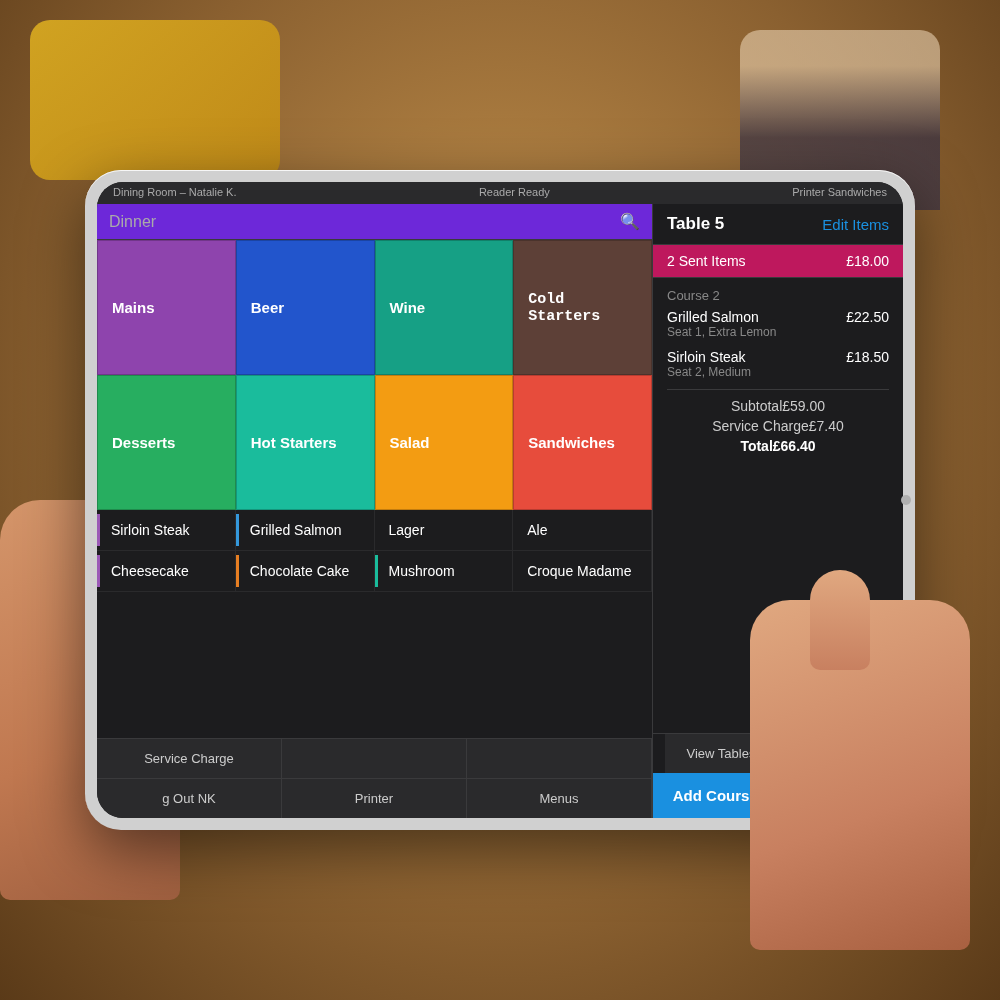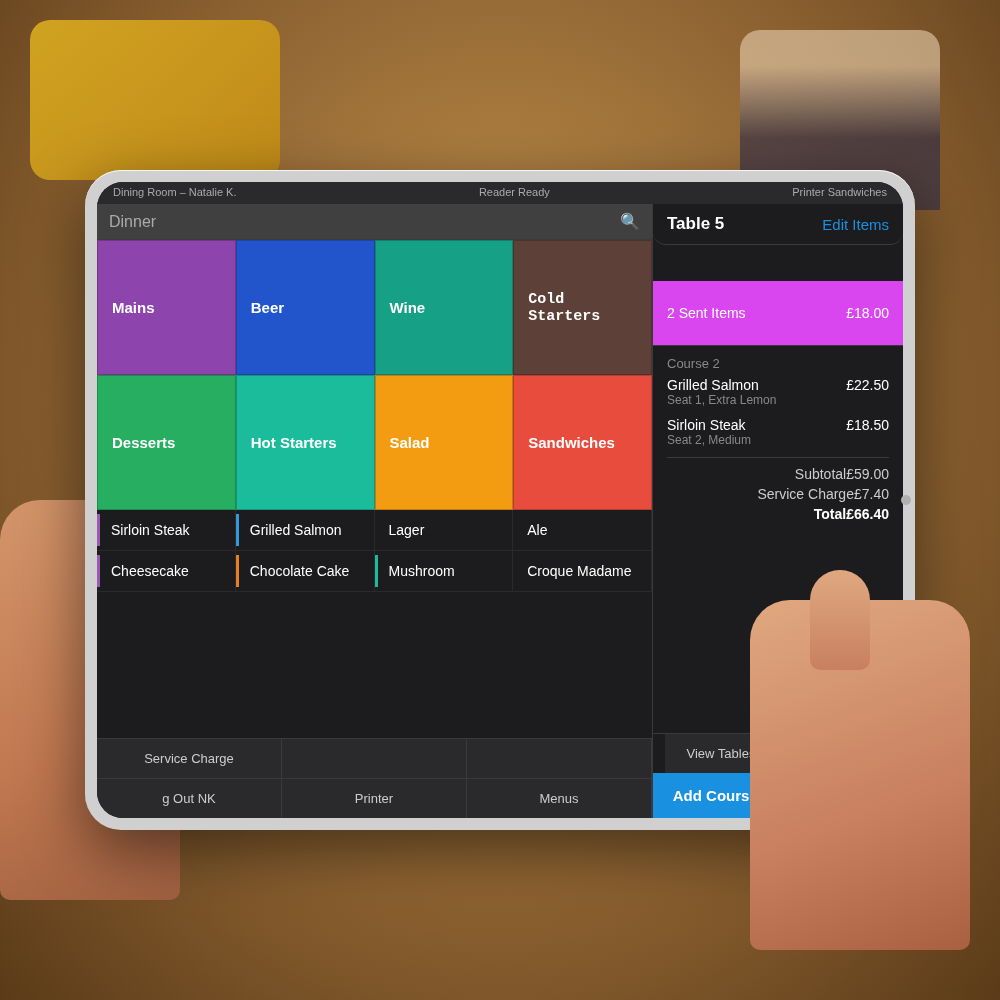--- a/index.html
+++ b/index.html
@@ -94,21 +94,21 @@
     }
     
     .left-panel {
       flex: 1;
       display: flex;
       flex-direction: column;
       border-right: 1px solid #3a3a3c;
     }
     
     .search-bar {
-      background: #404040;
+      background: #6d28d9;
       display: flex;
       align-items: center;
       padding: 8px 12px;
       gap: 8px;
       border-bottom: 1px solid #3a3a3c;
       flex-shrink: 0;
     }
     .search-text {
       color: #aaa;
       font-size: 16px;
@@ -188,34 +188,32 @@
       background: #1c1c1e;
       flex-shrink: 0;
     }
     .right-header {
       display: flex;
       justify-content: space-between;
       align-items: center;
       padding: 10px 14px;
       border-bottom: 1px solid #3a3a3c;
       flex-shrink: 0;
-      border-radius: 13px;
     }
     .table-title { color: #fff; font-size: 17px; font-weight: 600; }
     .edit-items { color: #1a90e0; font-size: 15px; cursor: pointer; }
     .sent-items-bar {
-      background: #d946ef;
+      background: #be185d;
       display: flex;
       justify-content: space-between;
-      padding: 24px 14px;
+      padding: 8px 14px;
       color: #fff;
       font-size: 14px;
       border-bottom: 1px solid #3a3a3c;
       flex-shrink: 0;
-      margin-top: 36px;
     }
     .order-details {
       flex: 1;
       padding: 10px 14px;
       overflow: hidden;
     }
     .course-label {
       color: #888;
       font-size: 13px;
       margin-bottom: 6px;
@@ -229,21 +227,21 @@
       color: #fff;
       font-size: 14px;
     }
     .order-item-sub {
       color: #888;
       font-size: 12px;
     }
     .divider { height: 1px; background: #3a3a3c; margin: 8px 0; }
     .totals-row {
       display: flex;
-      justify-content: flex-end;
+      justify-content: center;
       color: #ccc;
       font-size: 14px;
       margin: 4px 0;
     }
     .totals-row.total { color: #fff; font-weight: 600; }
     .right-bottom {
       flex-shrink: 0;
     }
     .right-actions {
       display: flex;

